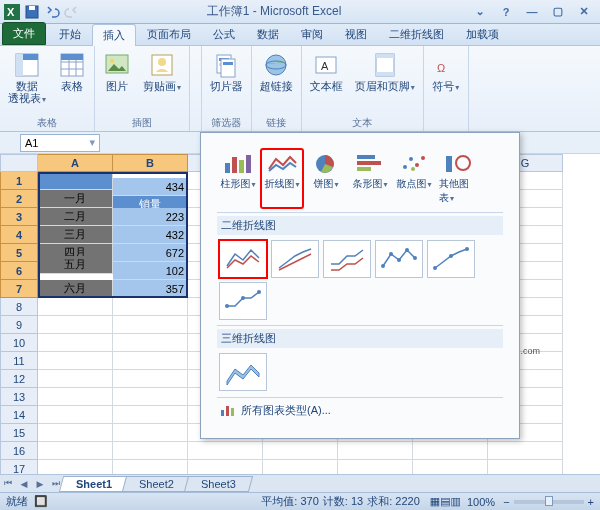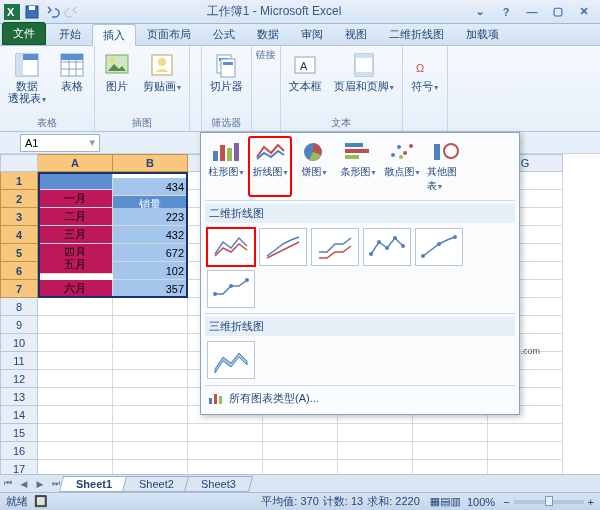--- a/index.html
+++ b/index.html
@@ -28,25 +28,25 @@
 .grid{position:relative;background:#fff;height:330px;overflow:hidden;}
 .colhdrs{display:flex;position:absolute;top:0;left:0;}
 .rowhdrs{position:absolute;top:18px;left:0;}
 .corner{width:38px;height:18px;background:#e7eef7;border:1px solid #b7c8de;}
 .ch{width:75px;height:18px;background:#e7eef7;border:1px solid #b7c8de;border-left:none;text-align:center;color:#21477b;display:flex;align-items:center;justify-content:center;}
 .ch.sel{background:#f8c77e;border-color:#c79241;font-weight:bold;}
 .rh{width:38px;height:18px;background:#e7eef7;border:1px solid #b7c8de;border-top:none;text-align:center;color:#21477b;display:flex;align-items:center;justify-content:center;}
 .rh.sel{background:#f8c77e;border-color:#c79241;font-weight:bold;}
 .cells{position:absolute;top:18px;left:38px;}
 .cell{width:75px;height:18px;border-right:1px solid #d4d9df;border-bottom:1px solid #d4d9df;position:absolute;padding:1px 3px;display:flex;align-items:center;}
-.cell.selA{background:#be185d;color:#000;}
+.cell.selA{background:#737373;color:#000;}
 .cell.selB{background:#a4c6ec;color:#000;justify-content:flex-end;}
 .cell.hdr{background:#5b8fd0;color:#fff;justify-content:center;font-weight:normal;}
 .selborder{position:absolute;border:2px solid #19316d;pointer-events:none;}
-.dropdown{position:absolute;top:132px;left:200px;width:320px;background:#fafbfd;border:1px solid #8ba2c1;box-shadow:2px 2px 6px rgba(0,0,0,0.25);padding:4px;z-index:100;}
+.dropdown{position:absolute;top:132px;left:200px;width:320px;background:#fafbfd;border:1px solid #8ba2c1;box-shadow:2px 2px 6px rgba(0,0,0,0.25);padding:16px;z-index:100;}
 .dd-row{display:flex;gap:2px;margin-bottom:4px;}
 .dd-btn{width:42px;display:flex;flex-direction:column;align-items:center;padding:2px 1px;border:1px solid transparent;border-radius:2px;cursor:pointer;}
 .dd-btn .ico{width:32px;height:24px;display:flex;align-items:center;justify-content:center;}
 .dd-btn .lbl{font-size:10px;color:#21477b;margin-top:1px;}
 .dd-section{border-top:1px solid #c7d6e9;margin-top:3px;padding-top:3px;}
 .dd-section-title{background:#e6eef8;color:#21477b;font-size:11px;padding:2px 4px;margin-bottom:3px;}
 .dd-gallery{display:flex;flex-wrap:wrap;gap:4px;padding:2px;}
 .dd-thumb{width:48px;height:38px;border:1px solid #b8c6da;background:#fff;display:flex;align-items:center;justify-content:center;cursor:pointer;}
 .dd-footer{border-top:1px solid #c7d6e9;margin-top:4px;padding:4px 2px;display:flex;align-items:center;gap:6px;color:#21477b;}
 .sheet-tabs{position:absolute;bottom:18px;left:0;right:0;height:18px;background:#dce6f2;display:flex;align-items:center;border-top:1px solid #b0c4de;}
@@ -187,20 +187,32 @@
               <rect x="8" y="7" width="14" height="18" fill="#fff" stroke="#8aa3c6"></rect>
               <rect x="10" y="10" width="10" height="3" fill="#5b8fd0"></rect>
             </svg>
           </span>
           <span class="lbl">切片器</span>
         </div>
     </div>
     <div class="group-label">筛选器</div>
   </div>
   <div class="group">
+    <div class="group-body">
+      <div class="rbtn">
+          <span class="ico">
+            <svg width="26" height="26">
+              <circle cx="13" cy="13" r="10" fill="#9cc4e4" stroke="#4f81bd"></circle>
+              <path d="M4 12c3-2 6 1 9-1 3-2 6 1 9-1" fill="#7fb464"></path>
+              <ellipse cx="13" cy="13" rx="10" ry="4" fill="none" stroke="#4f81bd"></ellipse>
+            </svg>
+          </span>
+          <span class="lbl">超链接</span>
+        </div>
+    </div>
     <div class="group-label">链接</div>
   </div>
   <div class="group">
     <div class="group-body">
       <div class="rbtn">
           <span class="ico">
             <svg width="26" height="26">
               <rect x="3" y="5" width="20" height="16" fill="#fff" stroke="#8aa3c6"></rect>
               <text x="8" y="18" font-size="12" fill="#333">A</text>
             </svg>

